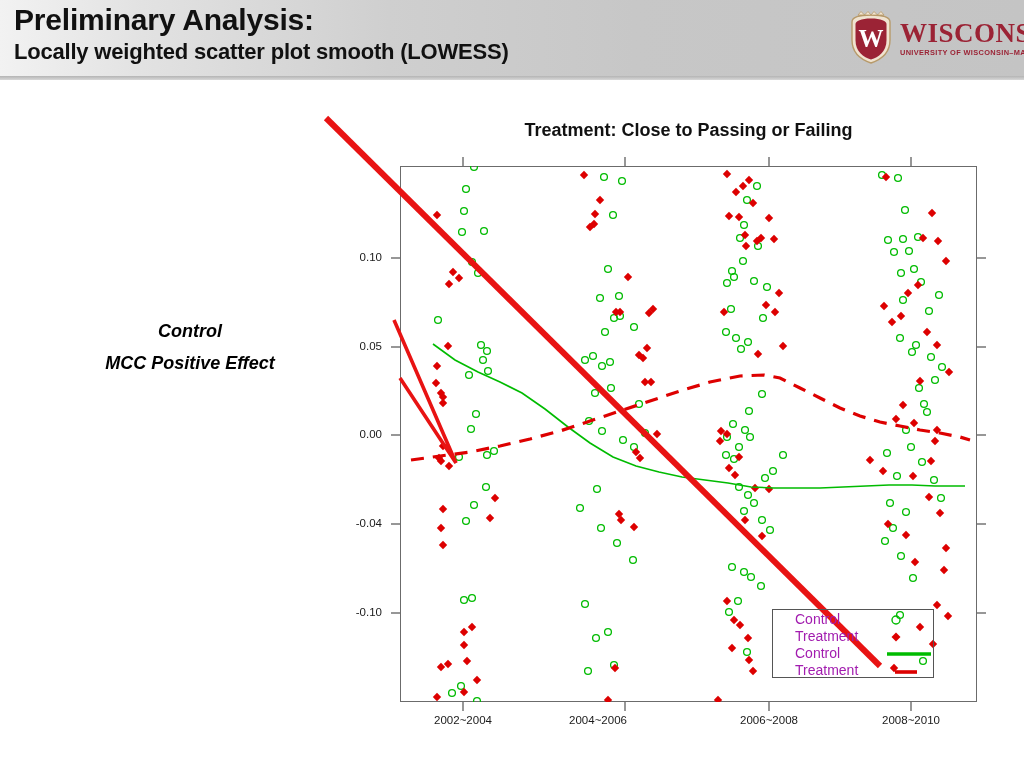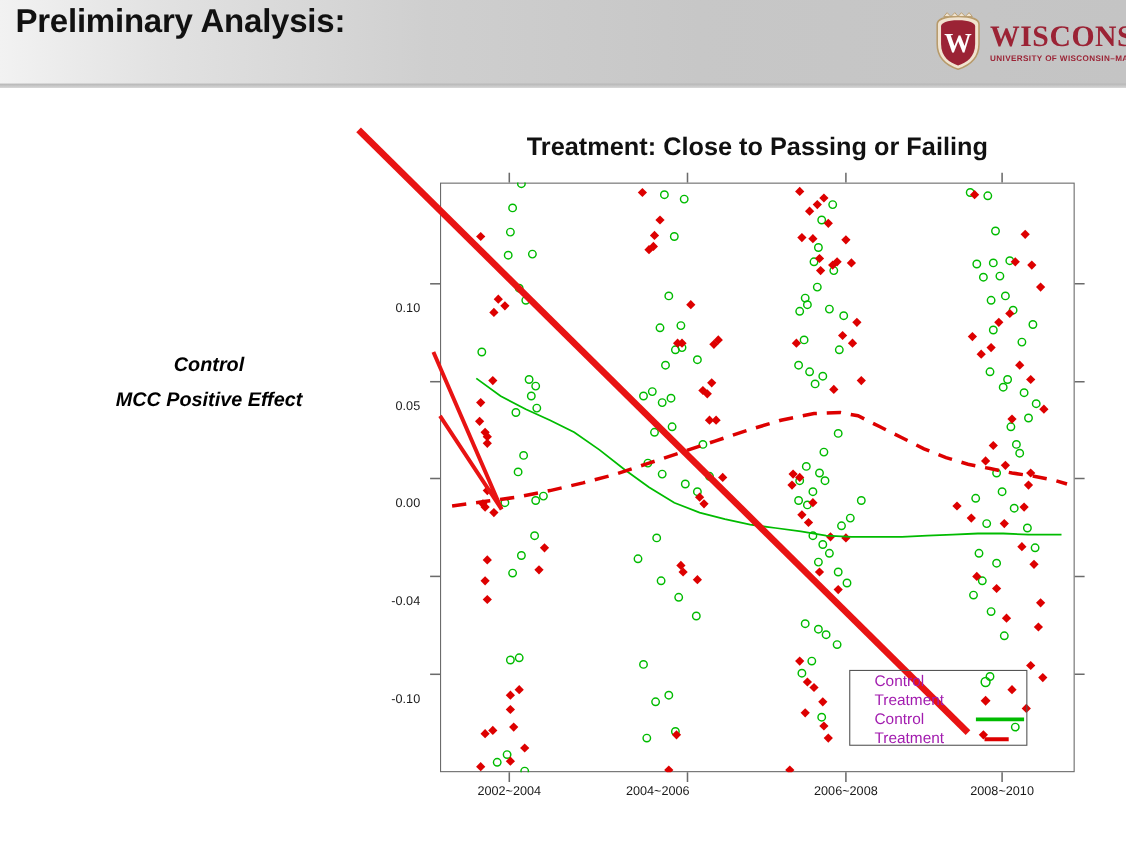--- a/index.html
+++ b/index.html
@@ -46,29 +46,29 @@
   }
   
   #annotation{
     position:absolute;left:40px;top:316px;width:300px;text-align:center;
     font-weight:bold;font-style:italic;font-size:18px;color:#000;
     line-height:1.75;
   }
   
   #chart-title{
     position:absolute;left:400px;top:120px;width:577px;text-align:center;
-    font-size:23px;font-weight:bold;color:#111;
+    font-size:18px;font-weight:bold;color:#111;
   }
   #plot-frame{
     position:absolute;left:400px;top:166px;width:577px;height:536px;
     border:1.4px solid #6b6b6b;box-sizing:border-box;background:transparent;
   }
   #plot-svg{position:absolute;left:0;top:0;width:1024px;height:768px;pointer-events:none;}
   .ytick-label{
-    position:absolute;font-size:11.5px;color:#1a1a1a;text-align:right;width:52px;margin-top:24px;
+    position:absolute;font-size:11.5px;color:#1a1a1a;text-align:right;width:52px;
   }
   .xtick-label{
     position:absolute;font-size:11.5px;color:#1a1a1a;text-align:center;width:120px;top:714px;
   }
   
   #legend{
     position:absolute;left:772px;top:609px;width:162px;height:69px;
     border:1.4px solid #555;background:transparent;box-sizing:border-box;
   }
   .legend-row{
@@ -78,20 +78,21 @@
     position:absolute;left:0;top:-1px;font-size:14px;color:#a21caf;white-space:nowrap;margin-left:16px;
   }
   .legend-key{position:absolute;left:108px;top:0;width:48px;height:17px;}
 </style>
 </head>
 <body>
 
 <div id="header">
   <div id="title-block">
     <div class="title-line" id="title-line-1">Preliminary Analysis:</div>
+    <div class="title-line" id="title-line-2">Locally weighted scatter plot smooth (LOWESS)</div>
   </div>
 
   <div id="logo">
     <div id="crest">
       <svg width="46" height="56" viewBox="0 0 46 56">
         <path d="M4 12 C4 8 10 5 23 5 C36 5 42 8 42 12 L42 30 C42 44 32 50 23 53 C14 50 4 44 4 30 Z" fill="#f0e3d0" stroke="#b79a6a" stroke-width="1.4"></path>
         <path d="M7.5 14 C7.5 11 13 8.5 23 8.5 C33 8.5 38.5 11 38.5 14 L38.5 30 C38.5 42 30.5 47 23 49.6
                  C15.5 47 7.5 42 7.5 30 Z" fill="#9b2335"></path>
         <path d="M10 5 L13 1.5 L16.5 5 L20 1.5 L23 5 L26 1.5 L29.5 5 L33 1.5 L36 5 Z" fill="#f0e3d0" stroke="#b79a6a" stroke-width="0.8"></path>
         <text x="23" y="37" text-anchor="middle" font-family="Liberation Serif, serif" font-size="25" font-weight="bold" fill="#ffffff">W</text>

